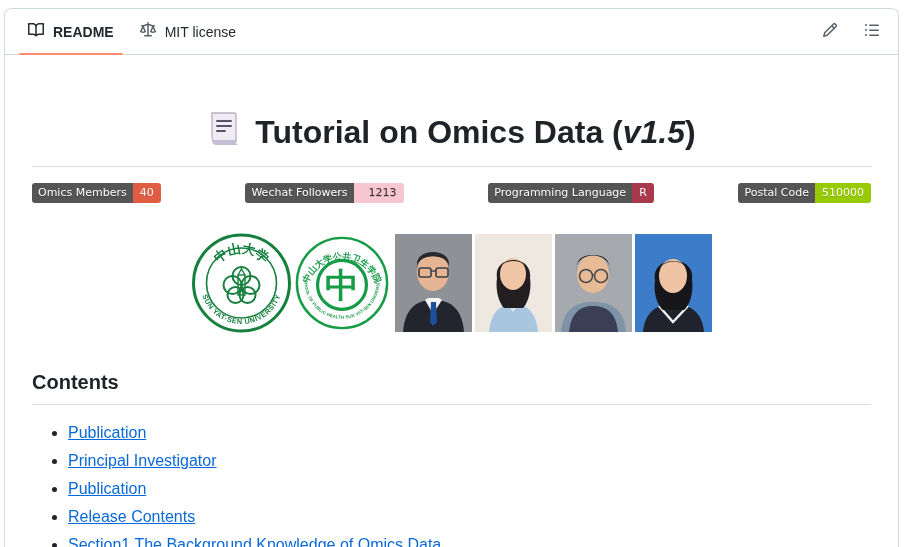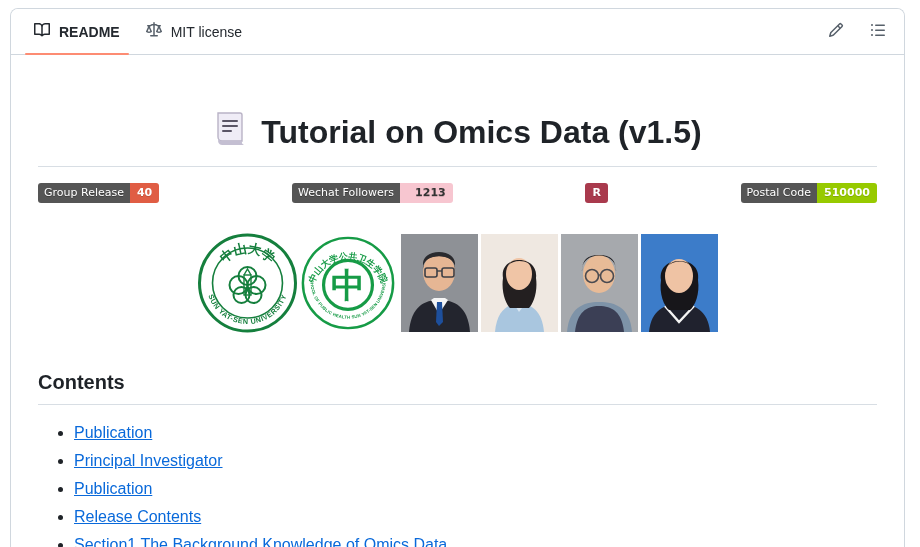--- a/index.html
+++ b/index.html
@@ -1,19 +1,19 @@
 <!DOCTYPE html>
 <html><head>
 <meta charset="utf-8">
 <style>
   * { margin:0; padding:0; box-sizing:border-box; }
   html,body { width:920px; height:547px; overflow:hidden; background:#fff;
     font-family:"Liberation Sans","DejaVu Sans",sans-serif; color:#1f2328; }
 
-  .panel { position:absolute; left:10px; top:8px; width:895px; height:539px;
+  .panel { position:absolute; left:4px; top:8px; width:895px; height:539px;
     border:1px solid #d0d7de; border-bottom:none; border-radius:8px 8px 0 0;
     background:#fff; overflow:hidden; }
 
   
   .tabbar { height:46px; display:flex; align-items:stretch; padding:0 10px;
     border-bottom:1px solid #d0d7de; background:#fff; }
   .tab { position:relative; display:flex; align-items:center; gap:9px;
     padding:0 13px; font-size:14px; color:#24292f; cursor:pointer; }
   .tab .octicon { flex:none; }
   .tab.active { font-weight:700; }
@@ -22,29 +22,29 @@
   .tab-actions { margin-left:auto; display:flex; align-items:center; gap:10px; }
   .icon-btn { width:32px; height:32px; display:flex; align-items:center;
     justify-content:center; border-radius:6px; cursor:pointer; color:#57606a; }
 
   
   .markdown { padding:26px 27px 0 27px; }
 
   h1.title { margin-top:30px; text-align:center; font-size:32px; font-weight:700;
     line-height:42px; color:#1f2328; padding-bottom:8px; border-bottom:1px solid #d8dee4; }
   h1.title .title-icon { display:inline-block; vertical-align:-5px; margin-right:14px; }
-  h1.title .ver { }
+  h1.title .ver { font-style:italic; }
 
   
   .badges { margin-top:16px; display:flex; justify-content:space-between; }
   .badge { display:flex; height:20px; border-radius:3px; overflow:hidden;
     font-family:"DejaVu Sans",sans-serif; font-size:11px; line-height:20px; white-space:nowrap; }
   .badge .lbl { background:#555; color:#fff; padding:0 6px;
     text-shadow:0 1px 0 rgba(0,0,0,.3); }
-  .badge .val { padding:0 7px; text-shadow:0 1px 0 rgba(0,0,0,.15);font-weight:bold; }
+  .badge .val { padding:0 7px; text-shadow:0 1px 0 rgba(0,0,0,.15); }
 
   
   .gallery { margin-top:30px; display:flex; justify-content:center;
     align-items:center; gap:3px; }
   .gallery .seal { width:101px; height:100px; }
   .gallery .seal2 { width:94px; height:96px; margin-right:3px; }
   .gallery .photo { width:77px; height:98px; display:block; }
 
   
   h2.contents { margin-top:34px; font-size:20px; font-weight:700; line-height:30px;
@@ -102,28 +102,29 @@
           <path d="M29 29 h-20 a4 4 0 0 1 -3.4 -2 a4 4 0 0 0 3.4 6 h22 a3.5 3.5 0 0 1 -2 -4 Z" fill="#c4bfd2"></path>
           <rect x="9" y="8" width="16" height="2" rx="1" fill="#5a5566"></rect>
           <rect x="9" y="13" width="16" height="2" rx="1" fill="#5a5566"></rect>
           <rect x="9" y="18" width="10" height="2" rx="1" fill="#5a5566"></rect>
         </svg>
       </span><span>Tutorial on Omics Data (</span><span class="ver">v1.5</span><span>)</span>
     </h1>
 
     <div class="badges">
       <div class="badge">
-        <span class="lbl">Group Release</span>
+        <span class="lbl">Omics Members</span>
         <span class="val" style="background: rgb(224, 93, 68); color: rgb(255, 255, 255);">40</span>
       </div>
       <div class="badge">
         <span class="lbl">Wechat Followers</span>
         <span class="val" style="background: rgb(247, 198, 208); color: rgb(51, 51, 51); padding-left: 15px;">1213</span>
       </div>
       <div class="badge">
+        <span class="lbl">Programming Language</span>
         <span class="val" style="background: rgb(169, 58, 77); color: rgb(255, 255, 255);">R</span>
       </div>
       <div class="badge">
         <span class="lbl">Postal Code</span>
         <span class="val" style="background: rgb(151, 202, 0); color: rgb(255, 255, 255);">510000</span>
       </div>
     </div>
 
     <div class="gallery">
 

